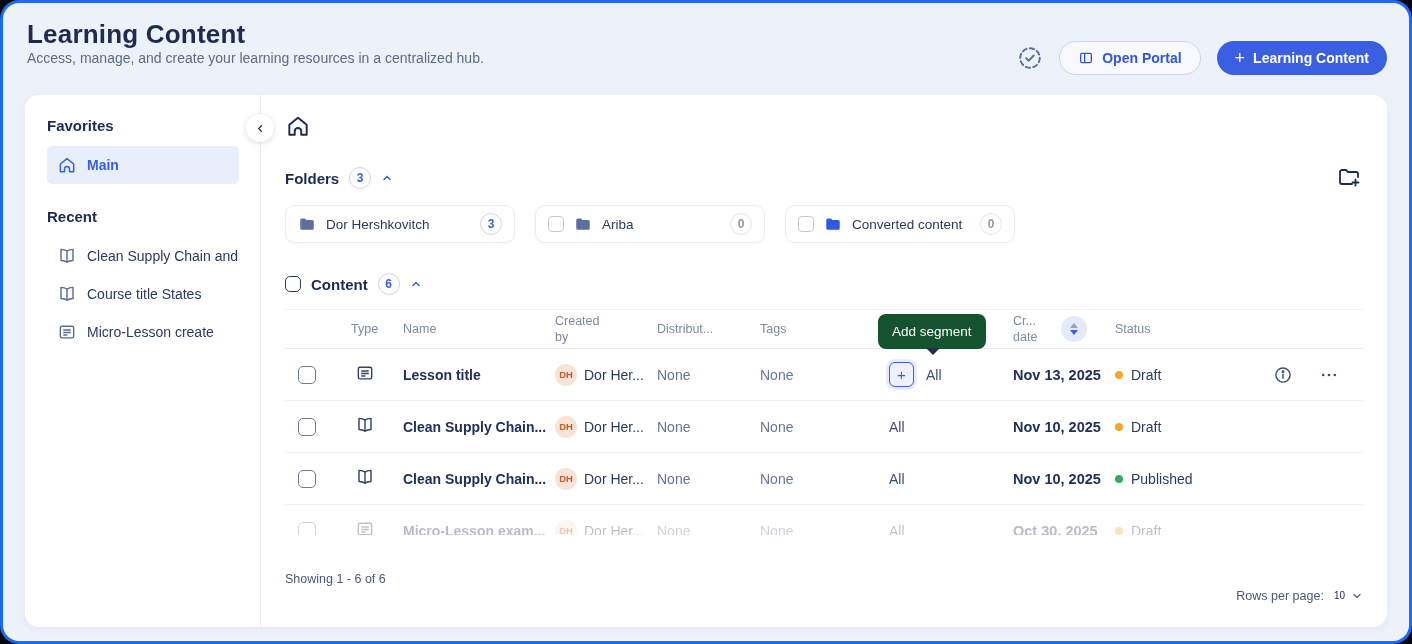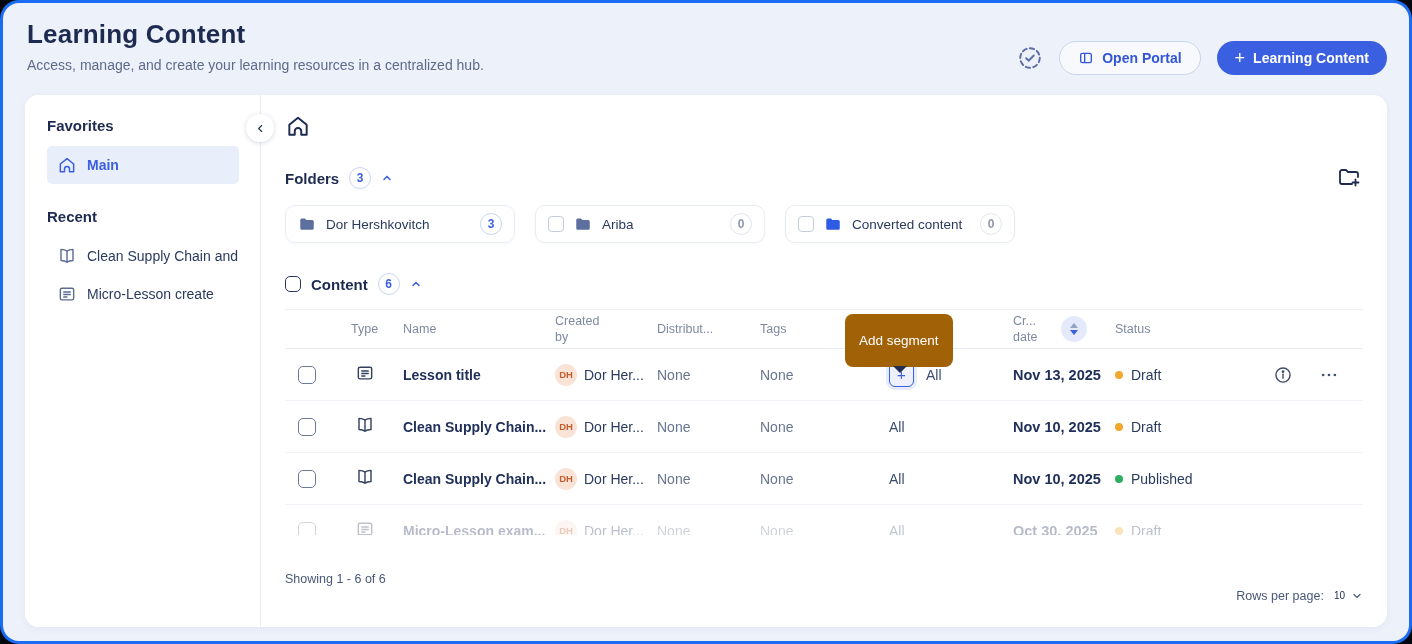--- a/index.html
+++ b/index.html
@@ -4,21 +4,21 @@
 <style>
   * { margin:0; padding:0; box-sizing:border-box; }
   html,body { width:1412px; height:644px; background:#05070f; font-family:"Liberation Sans", sans-serif; overflow:hidden; }
 
   .window { position:absolute; inset:3px; border-radius:16px; background:#edf1fa;
             box-shadow:0 0 0 3px #1a6cf2; overflow:hidden; }
 
   
   .top { display:flex; justify-content:space-between; align-items:flex-start; padding:16px 22px 0 24px; }
   .page-title { font-size:26px; font-weight:700; color:#1d2b50; letter-spacing:.2px; }
-  .page-sub { margin-top:7px; font-size:14px; color:#5d6b89; }
+  .page-sub { font-size:14px; color:#5d6b89; }
   .top-right { display:flex; align-items:center; gap:16px; margin-top:22px; }
   .sync-ic { color:#5b6ea6; width:26px; height:26px; }
   .btn { display:flex; align-items:center; gap:8px; height:34px; border-radius:17px; padding:0 18px;
          font-size:14px; font-weight:700; cursor:pointer; border:none; }
   .btn-outline { background:rgba(255,255,255,.55); border:1px solid #c9d5ee; color:#3356d8; }
   .btn-primary { background:#3a5fe0; color:#fff; }
   .btn-primary .plus { font-size:18px; font-weight:400; line-height:1; }
 
   
   .card { position:absolute; left:22px; right:22px; top:92px; bottom:14px; background:#fff;
@@ -95,22 +95,22 @@
   .dot { width:8px; height:8px; border-radius:50%; display:inline-block; }
   .c-actions { display:flex; align-items:center; gap:26px; padding-left:30px; color:#3f4e6e; }
   .c-actions svg { width:20px; height:20px; cursor:pointer; }
   .date-head { display:flex; align-items:center; gap:8px; }
   .date-head .lbl { width:40px; }
   .sort-btn { width:26px; height:26px; border-radius:50%; background:#e4eafb; display:flex; flex-direction:column;
               align-items:center; justify-content:center; gap:2px; cursor:pointer; }
   .sort-btn .tri-up { width:0; height:0; border-left:4px solid transparent; border-right:4px solid transparent; border-bottom:5px solid #93a3c4; }
   .sort-btn .tri-down { width:0; height:0; border-left:4px solid transparent; border-right:4px solid transparent; border-top:5px solid #3a5fe0; }
 
-  .tooltip { position:absolute; left:560px; top:5px; background:#a16207; color:#fff; font-size:13.5px;
-             padding:19px 14px; border-radius:8px; z-index:8; white-space:nowrap; }
+  .tooltip { position:absolute; left:593px; top:5px; background:#14532d; color:#fff; font-size:13.5px;
+             padding:10px 14px; border-radius:8px; z-index:8; white-space:nowrap; }
   .tooltip::after { content:""; position:absolute; left:48px; bottom:-6px; width:0; height:0;
                     border-left:7px solid transparent; border-right:7px solid transparent; border-top:7px solid #232f52; }
 
   
   .tfoot { display:flex; justify-content:space-between; align-items:center; margin-top:20px; font-size:12.5px; color:#4a5878; }
   .tfoot .rpp { display:flex; align-items:center; gap:10px;margin-top:34px; }
   .rpp-value { display:flex; align-items:flex-start; gap:6px; font-size:10px; color:#20305a; font-weight:400; cursor:pointer; }
   .rpp-value svg { width:12px; height:12px; color:#4a5878; }
 </style>
 </head>
@@ -162,20 +162,27 @@
         <div class="side-h">Recent</div>
         <div class="side-item">
           <svg class="ic" viewBox="0 0 24 24" fill="none" stroke="currentColor" stroke-width="1.7" stroke-linejoin="round">
             <path d="M12 6C10.2 4.6 7.7 4 4.8 4v13.4c2.9 0 5.4.6 7.2 2 1.8-1.4 4.3-2 7.2-2V4c-2.9 0-5.4.6-7.2 2z"></path>
               <path d="M12 6v13.4"></path>
           </svg>
           <span>Clean Supply Chain and Co...</span>
         </div>
         <div class="side-item">
           <svg class="ic" viewBox="0 0 24 24" fill="none" stroke="currentColor" stroke-width="1.7" stroke-linejoin="round">
+            <path d="M12 6C10.2 4.6 7.7 4 4.8 4v13.4c2.9 0 5.4.6 7.2 2 1.8-1.4 4.3-2 7.2-2V4c-2.9 0-5.4.6-7.2 2z"></path>
+              <path d="M12 6v13.4"></path>
+          </svg>
+          <span>Course title States</span>
+        </div>
+        <div class="side-item">
+          <svg class="ic" viewBox="0 0 24 24" fill="none" stroke="currentColor" stroke-width="1.7" stroke-linejoin="round">
             <rect x="4" y="5" width="16" height="14" rx="2"></rect>
               <path d="M7.5 9.5h9M7.5 12.5h9M7.5 15.5h5"></path>
           </svg>
           <span>Micro-Lesson create</span>
         </div>
       </div>
     </div>
 
     <div class="main">
 

